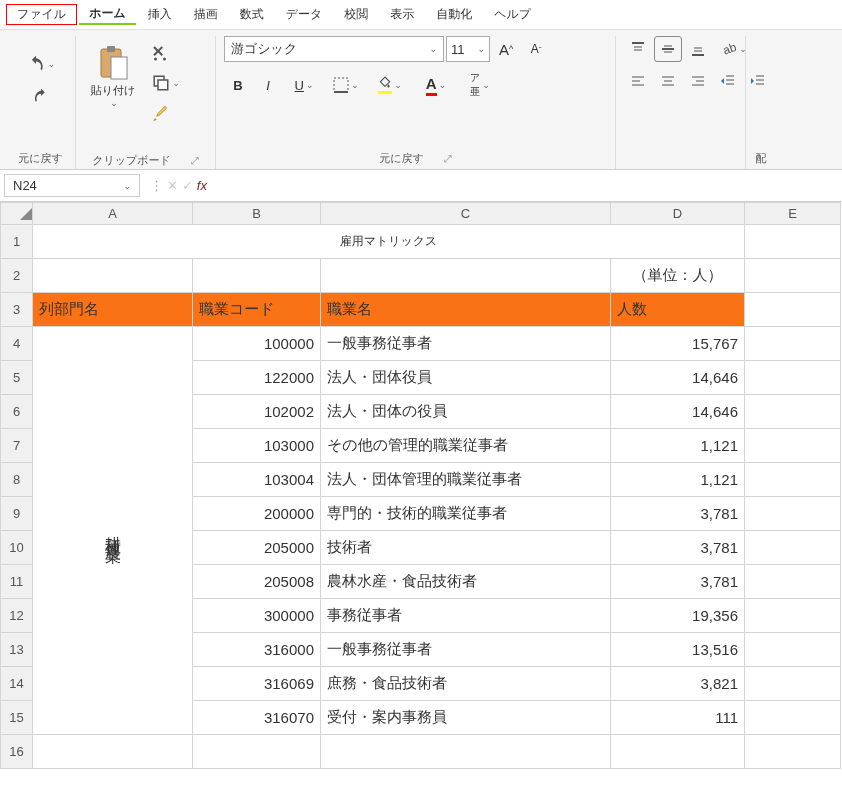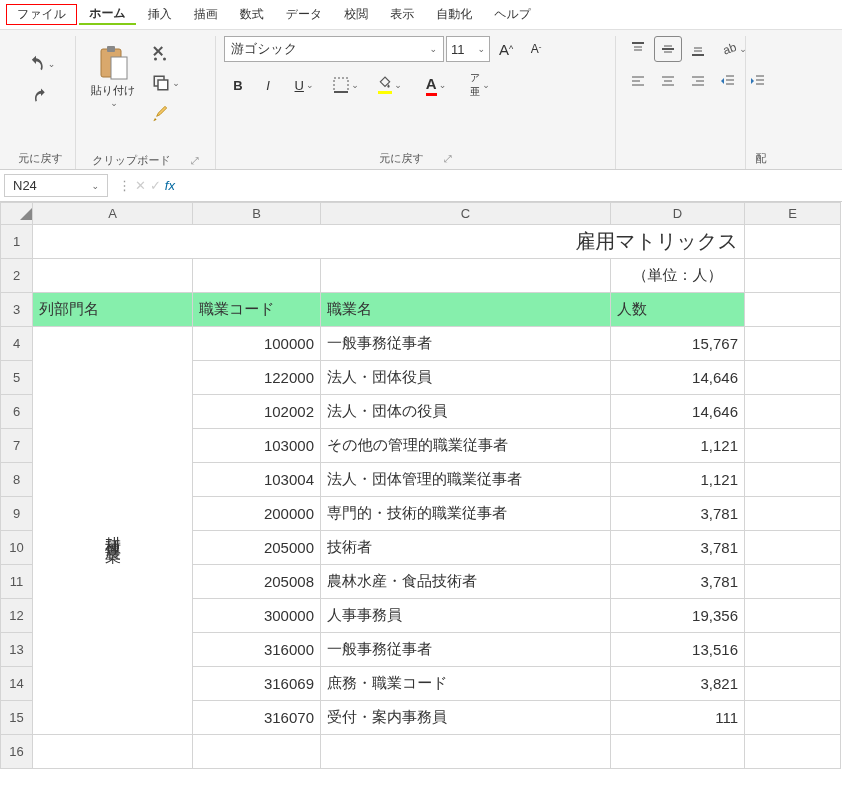--- a/index.html
+++ b/index.html
@@ -20,36 +20,36 @@
 .icon-btn { display: inline-flex; align-items: center; justify-content: center; width: 28px; height: 26px; cursor: pointer; border-radius: 3px; }
 .dd { font-size: 9px; color: #666; margin-left: 2px; }
 .big-btn { display:flex; flex-direction:column; align-items:center; justify-content:center; width:58px; height:80px; cursor:pointer; font-size:11px; }
 
 .font-row1 { display:flex; gap:2px; align-items:flex-end; margin-bottom:6px;}
 .font-select { width:220px; height:26px; border:1px solid #aaa; background:#fff; padding:0 6px; font-size:13px; display:flex; align-items:center; justify-content:space-between;}
 .size-select { width:44px; height:26px; border:1px solid #aaa; background:#fff; padding:0 4px; font-size:13px; display:flex; align-items:center; justify-content:space-between;}
 .font-row2 { display:flex; gap:2px; align-items:center; }
 
 .namebox-row { display:flex; align-items:center; border-bottom:1px solid #d0d0d0; background:#fff; height:32px; }
-.namebox { width:104px; border:1px solid #ccc; margin:3px 4px; padding:3px 8px; display:flex; align-items:center; justify-content:space-between; font-size:13px;}
+.namebox { width:136px; border:1px solid #ccc; margin:3px 4px; padding:3px 8px; display:flex; align-items:center; justify-content:space-between; font-size:13px;}
 .fx-controls { display:flex; align-items:center; gap:4px; padding:0 6px; color:#999;}
-.fx-controls .fx { font-style:italic; color:#0369a1; }
+.fx-controls .fx { font-style:italic; color:#7f1d1d; }
 .formula-input { flex:1; height:26px; border:none; padding:0 6px; }
 
 .sheet { position:relative; }
 .grid { border-collapse: collapse; table-layout: fixed; }
 .grid th, .grid td { border: 1px solid #d4d4d4; font-weight:normal; }
 .grid .colhdr th { background:#f0f0f0; text-align:center; font-size:13px; height:22px; color:#555;}
 .grid .rowhdr { background:#f0f0f0; text-align:center; width:32px; font-size:13px; color:#555;}
 .grid .corner { background:#f0f0f0; width:32px; }
 .grid .corner::after { content:""; display:block; width:0;height:0; border:6px solid transparent; border-right-color:#888; border-bottom-color:#888; margin-left:auto;}
 
 .cell { height:34px; padding:2px 6px; font-size:15px; background:#fff; vertical-align:middle; }
-.cell.header { background:#86efac;margin-top:24px; }
-.cell.title { text-align:right; font-size:20px; }
+.cell.header { background:#f97316;margin-top:24px; }
+.cell.title { text-align:center; font-size:12px; }
 .cell.unit { text-align:center; }
 .cell.num { text-align:right; font-variant-numeric: tabular-nums; }
 .cell.code { text-align:right; }
 .cell.vert { text-align:center; writing-mode: vertical-rl; text-orientation: upright; vertical-align:middle; font-size:16px; letter-spacing:4px;}
 
 .colA{width:160px;} .colB{width:128px;} .colC{width:290px;} .colD{width:134px;} .colE{width:96px;}
 
 svg { display:block; }
 .underline-color { border-bottom:3px solid; padding-bottom:1px;}
 </style>
@@ -371,35 +371,35 @@
   <tr>
           <th class="rowhdr">11</th>
     <td class="cell code">205008</td>
     <td class="cell">農林水産・食品技術者</td>
     <td class="cell num">3,781</td>
     <td class="cell"></td>
         </tr>
   <tr>
           <th class="rowhdr">12</th>
     <td class="cell code">300000</td>
-    <td class="cell">人事事務員</td>
+    <td class="cell">事務従事者</td>
     <td class="cell num">19,356</td>
     <td class="cell"></td>
         </tr>
   <tr>
           <th class="rowhdr">13</th>
     <td class="cell code">316000</td>
     <td class="cell">一般事務従事者</td>
     <td class="cell num">13,516</td>
     <td class="cell"></td>
         </tr>
   <tr>
           <th class="rowhdr">14</th>
     <td class="cell code">316069</td>
-    <td class="cell">庶務・職業コード</td>
+    <td class="cell">庶務・食品技術者</td>
     <td class="cell num">3,821</td>
     <td class="cell"></td>
         </tr>
   <tr>
           <th class="rowhdr">15</th>
     <td class="cell code">316070</td>
     <td class="cell">受付・案内事務員</td>
     <td class="cell num">111</td>
     <td class="cell"></td>
         </tr>

